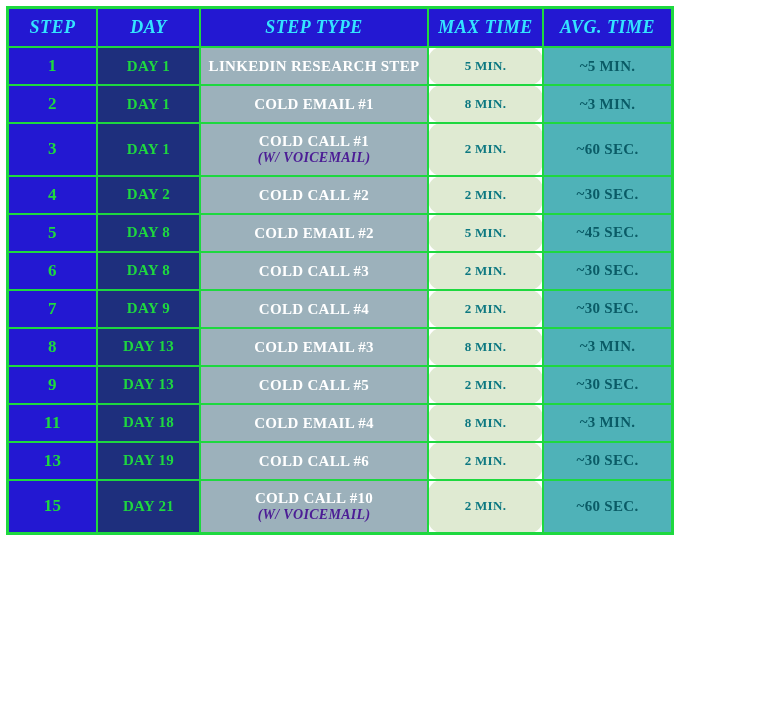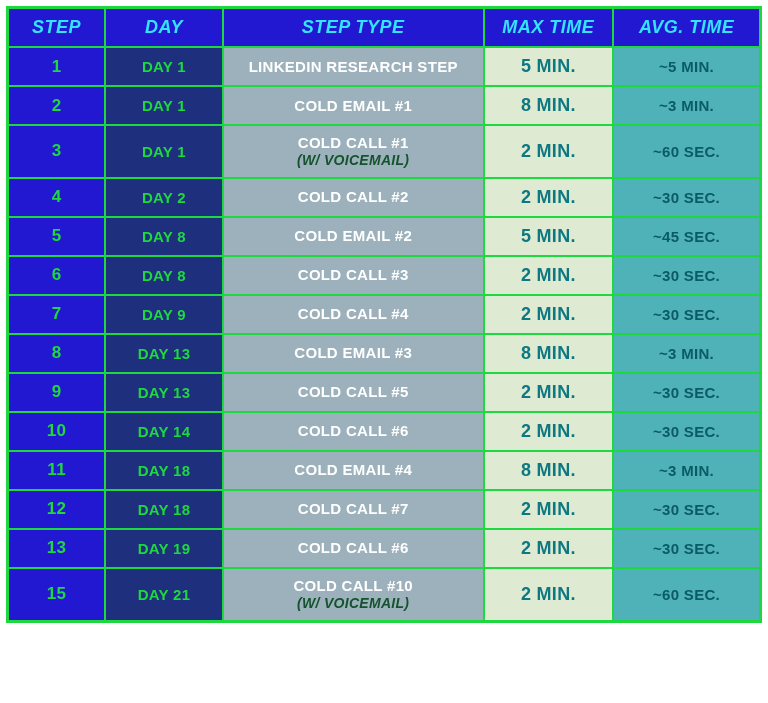--- a/index.html
+++ b/index.html
@@ -14,25 +14,26 @@
     --header-blue-text:#3a86ff;
   }
   *{box-sizing:border-box;}
   html,body{margin:0;padding:0;background:#fff;}
   body{
     width:768px;
     font-family:-apple-system,BlinkMacSystemFont,"Segoe UI",Arial,sans-serif;
     padding:6px;
   }
   table{
-    width:756px;
+    width:668px;
     border-collapse:collapse;
     border:3px solid var(--green-line);
     font-weight:700;
     letter-spacing:.3px;
+    font-family:Liberation Serif, serif;
   }
   th,td{
     border:2px solid var(--green-line);
     text-align:center;
     vertical-align:middle;
     padding:8px 4px;
     font-size:15px;
   }
   thead th{
     background:var(--blue);
@@ -45,22 +46,22 @@
   
   col.c-step{width:98px;}
   col.c-day {width:118px;}
   col.c-type{width:262px;}
   col.c-max {width:130px;}
   col.c-avg {width:148px;}
 
   td.step{background:var(--blue);color:var(--green-text);font-size:17px;}
   td.day {background:var(--blue-dark);color:var(--green-text);font-size:15px;}
   td.type{background:var(--cell-gray);color:#ffffff;font-size:15px;line-height:1.2;}
-  td.type .sub{font-style:italic;color:#14532d;font-size:14px;font-weight:800;}
-  td.max {background:var(--cell-mint);color:var(--teal-text);font-size:18px;}
+  td.type .sub{font-style:italic;color:#4c1d95;font-size:14px;font-weight:800;}
+  td.max {background:var(--cell-mint);color:var(--teal-text);font-size:13px;border-radius:14px;}
   td.avg {background:var(--cell-teal);color:#0a5b66;font-size:15px;}
 </style>
 </head>
 <body>
 
 <table>
   <colgroup>
     <col class="c-step">
       <col class="c-day">
       <col class="c-type">
@@ -153,45 +154,27 @@
       <tr>
         <td class="step">9</td>
         <td class="day">DAY 13</td>
         <td class="type">
           <div>COLD CALL #5</div>
         </td>
         <td class="max">2 MIN.</td>
         <td class="avg">~30 SEC.</td>
       </tr>
       <tr>
-        <td class="step">10</td>
-        <td class="day">DAY 14</td>
-        <td class="type">
-          <div>COLD CALL #6</div>
-        </td>
-        <td class="max">2 MIN.</td>
-        <td class="avg">~30 SEC.</td>
-      </tr>
-      <tr>
         <td class="step">11</td>
         <td class="day">DAY 18</td>
         <td class="type">
           <div>COLD EMAIL #4</div>
         </td>
         <td class="max">8 MIN.</td>
         <td class="avg">~3 MIN.</td>
-      </tr>
-      <tr>
-        <td class="step">12</td>
-        <td class="day">DAY 18</td>
-        <td class="type">
-          <div>COLD CALL #7</div>
-        </td>
-        <td class="max">2 MIN.</td>
-        <td class="avg">~30 SEC.</td>
       </tr>
       <tr>
         <td class="step">13</td>
         <td class="day">DAY 19</td>
         <td class="type">
           <div>COLD CALL #6</div>
         </td>
         <td class="max">2 MIN.</td>
         <td class="avg">~30 SEC.</td>
       </tr>

